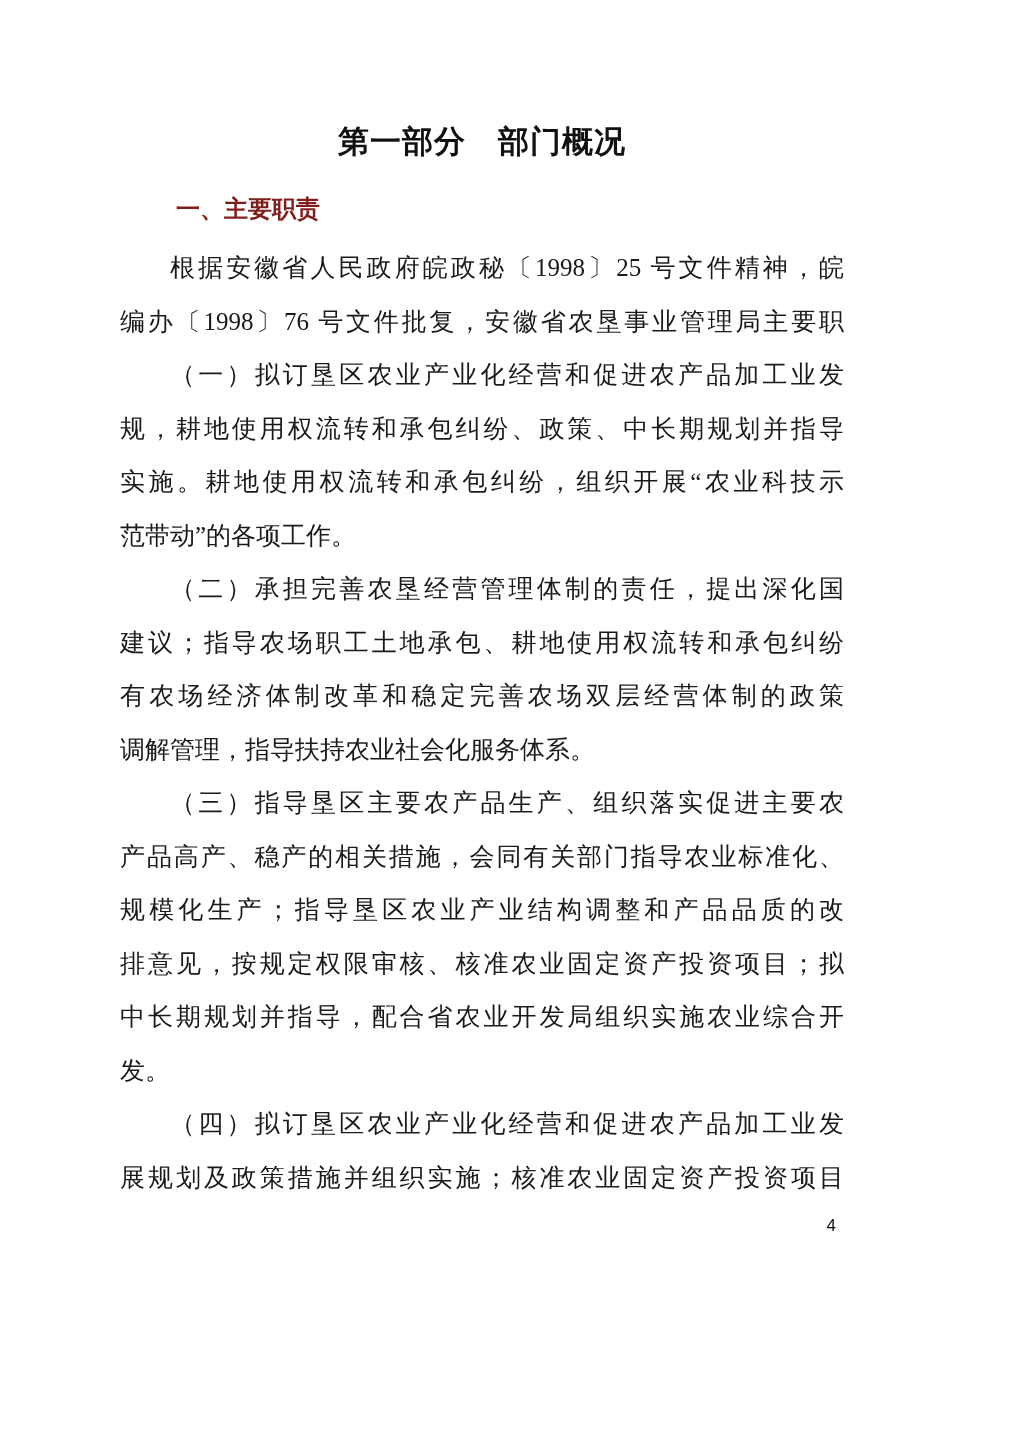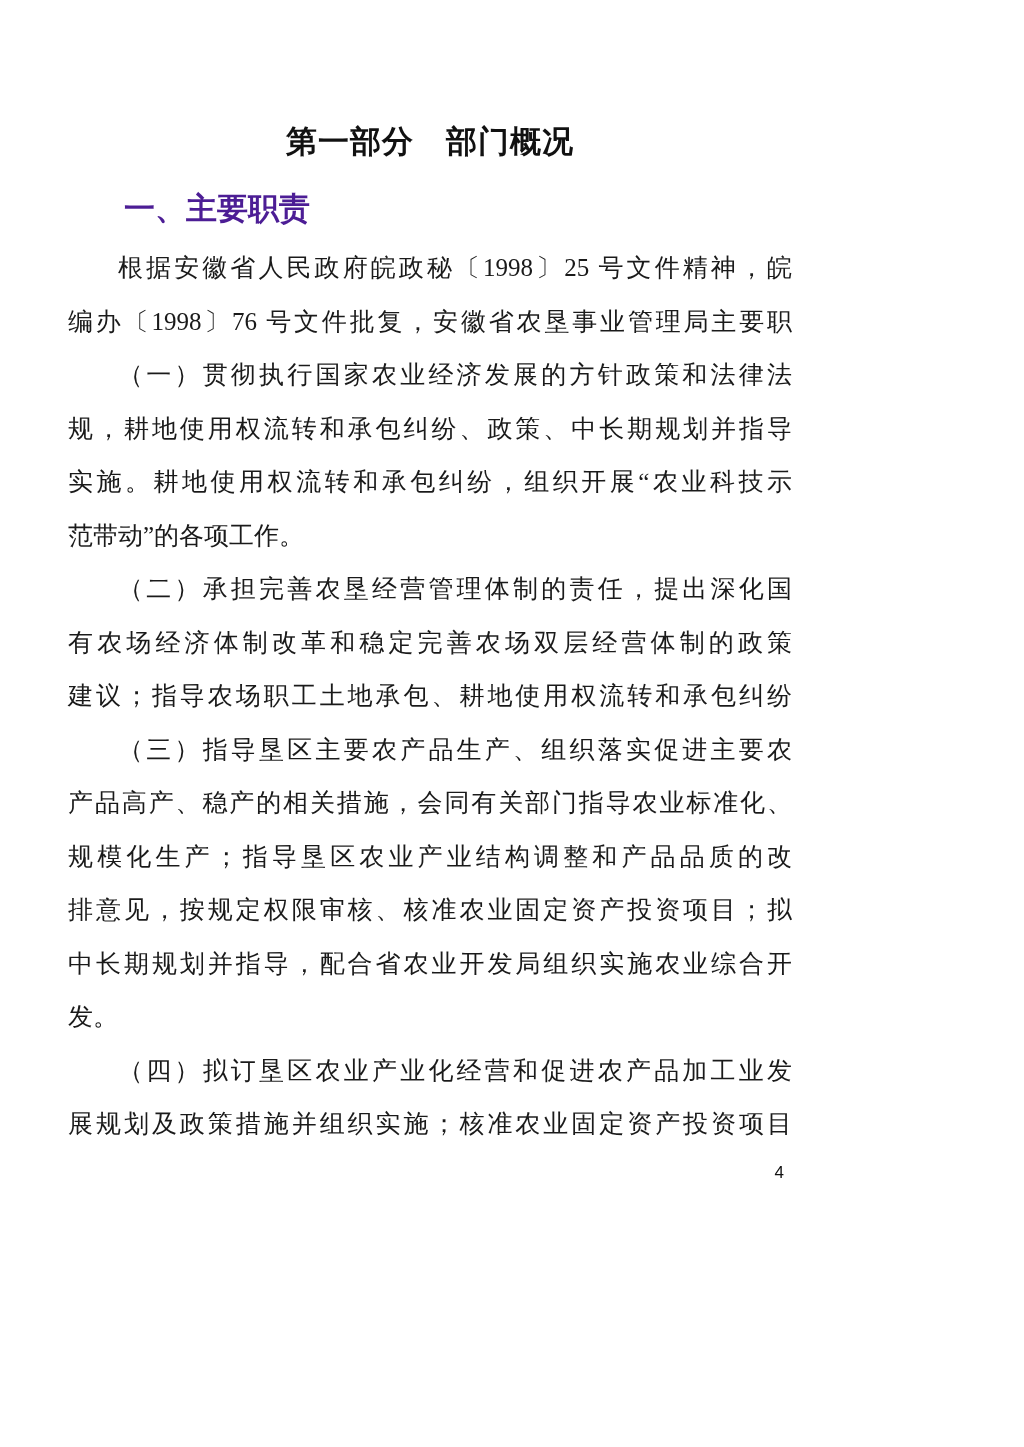--- a/index.html
+++ b/index.html
@@ -11,40 +11,40 @@
     position: relative;
     width: 1024px;
     height: 1447px;
     background: #ffffff;
     color: #161616;
     overflow: hidden;
     font-family: "Liberation Serif", "DejaVu Serif", serif;
   }
   .content {
     width: 724px;
-    margin-left: 68px;
+    margin-left: 120px;
   }
   .doc-title {
     margin: 122px 0 0 0;
     font-family: "Liberation Sans", "DejaVu Sans", sans-serif;
     font-weight: bold;
     font-size: 31px;
     line-height: 40px;
     text-align: center;
     letter-spacing: 1px;
     color: #111111;
   }
   .section-heading {
     margin: 30px 0 0 0;
     padding-left: 56px;
     font-family: "Liberation Sans", "DejaVu Sans", sans-serif;
     font-weight: bold;
-    font-size: 31px;
+    font-size: 24px;
     line-height: 34px;
-    color: #4c1d95;
+    color: #7f1d1d;
   }
   .body-text {
     margin-top: 15px;
   }
   .line {
     font-size: 25px;
     line-height: 53.5px;
     font-weight: 500;
     text-align: justify;
     text-align-last: justify;
@@ -78,30 +78,31 @@
     <h2 class="section-heading">一、主要职责</h2>
 
     <div class="body-text">
 
       <div class="paragraph">
         <div class="line indent">根据安徽省人民政府皖政秘〔1998〕25 号文件精神，皖</div>
         <div class="line">编办〔1998〕76 号文件批复，安徽省农垦事业管理局主要职</div>
       </div>
 
       <div class="paragraph">
-        <div class="line indent">（一）贯彻执行国家农业经济发展的方针政策和法律法</div>
+        <div class="line indent">（一）拟订垦区农业产业化经营和促进农产品加工业发</div>
         <div class="line">规，耕地使用权流转和承包纠纷、政策、中长期规划并指导</div>
         <div class="line">实施。耕地使用权流转和承包纠纷，组织开展“农业科技示</div>
         <div class="line end">范带动”的各项工作。</div>
       </div>
 
       <div class="paragraph">
         <div class="line indent">（二）承担完善农垦经营管理体制的责任，提出深化国</div>
+        <div class="line">建议；指导农场职工土地承包、耕地使用权流转和承包纠纷</div>
         <div class="line">有农场经济体制改革和稳定完善农场双层经营体制的政策</div>
-        <div class="line">建议；指导农场职工土地承包、耕地使用权流转和承包纠纷</div>
+        <div class="line end">调解管理，指导扶持农业社会化服务体系。</div>
       </div>
 
       <div class="paragraph">
         <div class="line indent">（三）指导垦区主要农产品生产、组织落实促进主要农</div>
         <div class="line">产品高产、稳产的相关措施，会同有关部门指导农业标准化、</div>
         <div class="line">规模化生产；指导垦区农业产业结构调整和产品品质的改</div>
         <div class="line">排意见，按规定权限审核、核准农业固定资产投资项目；拟</div>
         <div class="line">中长期规划并指导，配合省农业开发局组织实施农业综合开</div>
         <div class="line end">发。</div>
       </div>

